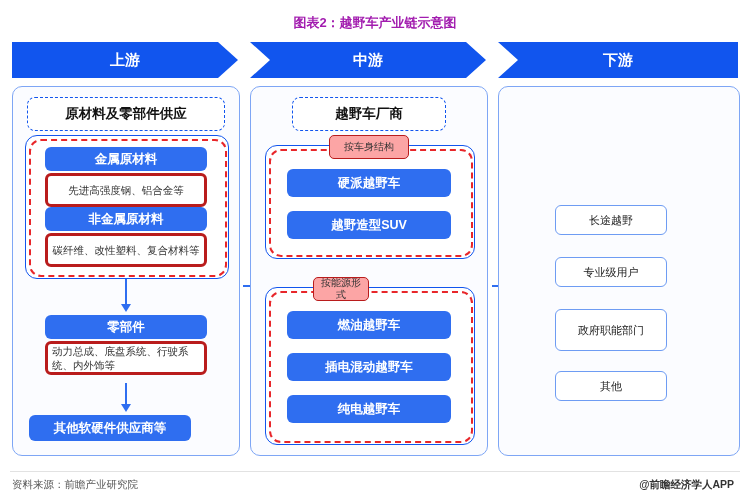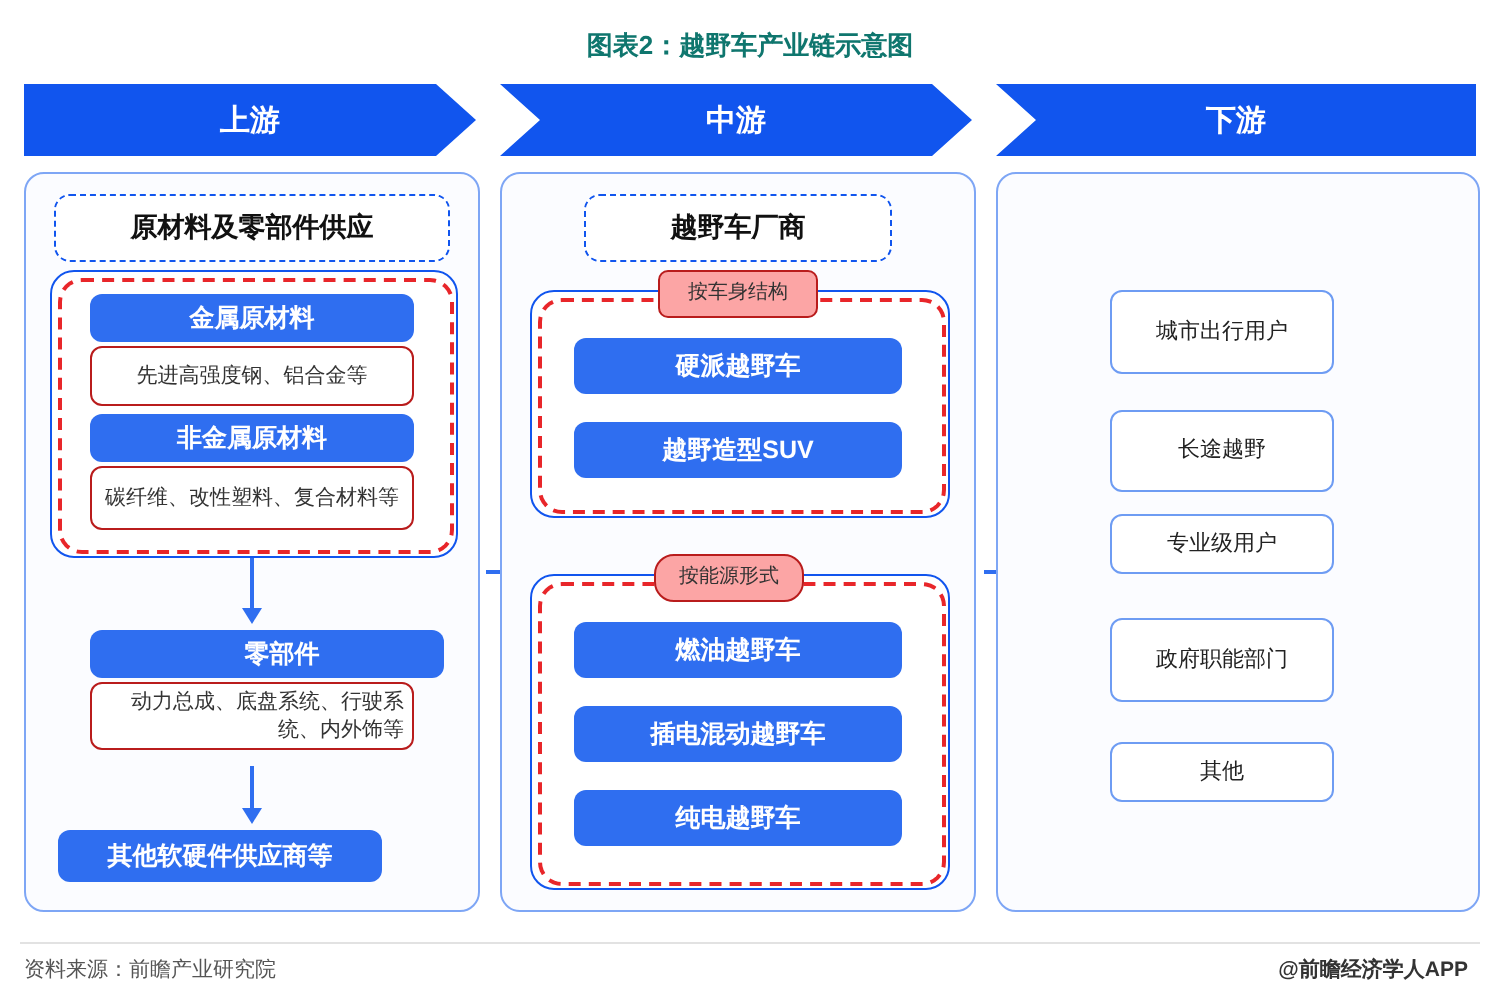--- a/index.html
+++ b/index.html
@@ -3,21 +3,21 @@
 <meta charset="utf-8">
 <style>
   html,body{margin:0;padding:0;}
   body{
     width:750px;height:502px;background:#ffffff;
     font-family:"Liberation Sans","DejaVu Sans",sans-serif;
     color:#1a1a1a;position:relative;overflow:hidden;
   }
   .title{
     position:absolute;top:14px;left:0;width:750px;text-align:center;
-    font-size:13px;font-weight:bold;color:#0f766e;
+    font-size:13px;font-weight:bold;color:#a21caf;
   }
   
   .banner{
     position:absolute;top:42px;height:36px;background:#1155ee;
     color:#fff;font-size:15px;font-weight:bold;
     display:flex;align-items:center;justify-content:center;
   }
   .b1{left:12px;width:226px;clip-path:polygon(0 0,206px 0,226px 50%,206px 100%,0 100%,0 100%);}
   .b2{left:250px;width:236px;clip-path:polygon(0 0,216px 0,236px 50%,216px 100%,0 100%,20px 50%);}
   .b3{left:498px;width:240px;clip-path:polygon(0 0,240px 0,240px 100%,0 100%,20px 50%);}
@@ -49,22 +49,22 @@
   .bluegroup{
     position:absolute;border:1.5px solid #1155ee;border-radius:12px;background:#fff;
   }
 
   .bluebox{
     position:absolute;background:#2f6ef0;color:#fff;border-radius:6px;
     display:flex;align-items:center;justify-content:center;text-align:center;
     font-size:12.5px;font-weight:bold;
   }
   .whitebox{
-    position:absolute;background:#fff;border:1px solid #b91c1c;border-radius:6px;
-    display:flex;align-items:center;justify-content:center;text-align:right;
+    position:absolute;background:#fff;border:3px solid #b91c1c;border-radius:6px;
+    display:flex;align-items:center;justify-content:center;text-align:left;
     font-size:10.5px;color:#333;line-height:1.35;padding:14px 4px;box-sizing:border-box;
   }
   .outlinebox{
     position:absolute;background:#fff;border:1px solid #6e9cf3;border-radius:6px;
     display:flex;align-items:center;justify-content:center;text-align:center;
     font-size:11px;color:#222;line-height:1.3;padding:0 5px;box-sizing:border-box;
   }
   .subtag{
     position:absolute;background:#fca5a5;border:1px solid #b91c1c;border-radius:5px;
     font-size:10px;color:#333;text-align:center;line-height:1.2;
@@ -135,53 +135,52 @@
   <div class="redgroup" style="left:16px;top:52px;width:194px;height:134px;"></div>
 
   <div class="bluebox" style="left:32px;top:60px;width:162px;height:24px;">金属原材料</div>
   <div class="whitebox" style="left:32px;top:86px;width:162px;height:30px;">先进高强度钢、铝合金等</div>
 
   <div class="bluebox" style="left:32px;top:120px;width:162px;height:24px;">非金属原材料</div>
   <div class="whitebox" style="left:32px;top:146px;width:162px;height:32px;">碳纤维、改性塑料、复合材料等</div>
 
   <div class="varrow" style="left:112px;top:192px;height:26px;"></div>
 
-  <div class="bluebox" style="left:32px;top:228px;width:162px;height:24px;padding-left:15px;">零部件</div>
+  <div class="bluebox" style="left:32px;top:228px;width:162px;height:24px;">零部件</div>
   <div class="whitebox" style="left:32px;top:254px;width:162px;height:34px;">动力总成、底盘系统、行驶系统、内外饰等</div>
 
   <div class="varrow" style="left:112px;top:296px;height:22px;"></div>
 
   <div class="bluebox" style="left:16px;top:328px;width:162px;height:26px;">其他软硬件供应商等</div>
 </div>
 
 <div class="harrow" style="left:243px;top:285px;width:30px;"></div>
 
 <div class="col col2">
   <div class="colhead w2">越野车厂商</div>
 
   <div class="bluegroup" style="left:14px;top:58px;width:208px;height:112px;"></div>
   <div class="redgroup" style="left:18px;top:62px;width:200px;height:104px;"></div>
   <div class="subtag" style="left:78px;top:48px;width:80px;height:24px;">按车身结构</div>
   <div class="bluebox" style="left:36px;top:82px;width:164px;height:28px;">硬派越野车</div>
   <div class="bluebox" style="left:36px;top:124px;width:164px;height:28px;">越野造型SUV</div>
 
   <div class="bluegroup" style="left:14px;top:200px;width:208px;height:156px;"></div>
   <div class="redgroup" style="left:18px;top:204px;width:200px;height:148px;"></div>
-  <div class="subtag" style="left:76px;top:190px;width:75px;height:24px;border-radius:10px;">按能源形式</div>
+  <div class="subtag" style="left:62px;top:190px;width:56px;height:24px;">按能源形式</div>
   <div class="bluebox" style="left:36px;top:224px;width:164px;height:28px;">燃油越野车</div>
   <div class="bluebox" style="left:36px;top:266px;width:164px;height:28px;">插电混动越野车</div>
   <div class="bluebox" style="left:36px;top:308px;width:164px;height:28px;">纯电越野车</div>
 </div>
 
 <div class="harrow" style="left:492px;top:285px;width:28px;"></div>
 
 <div class="col col3">
 
-  <div class="outlinebox" style="left:56px;top:58px;width:112px;height:42px;">城市出行用户</div>
-  <div class="outlinebox" style="left:56px;top:118px;width:112px;height:41px;">长途越野</div>
+  <div class="outlinebox" style="left:56px;top:118px;width:112px;height:30px;">长途越野</div>
   <div class="outlinebox" style="left:56px;top:170px;width:112px;height:30px;">专业级用户</div>
   <div class="outlinebox" style="left:56px;top:222px;width:112px;height:42px;">政府职能部门</div>
   <div class="outlinebox" style="left:56px;top:284px;width:112px;height:30px;">其他</div>
 </div>
 
 <div class="hr"></div>
 <div class="src">资料来源：前瞻产业研究院</div>
 <div class="brand">@前瞻经济学人APP</div>
 
 </body></html>

